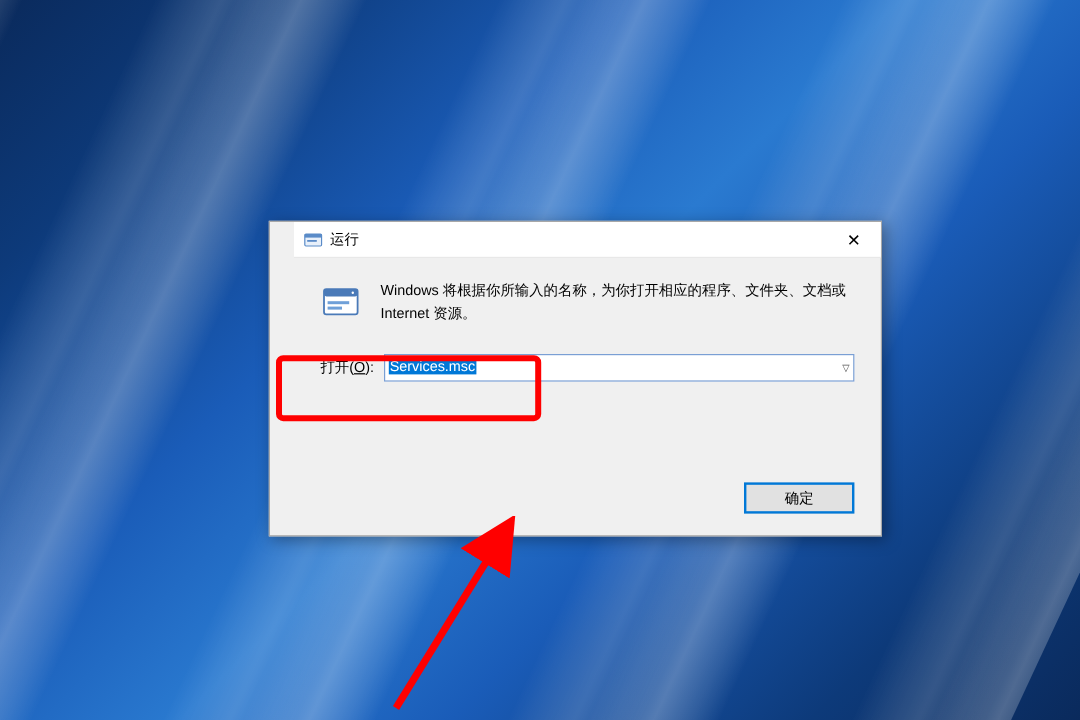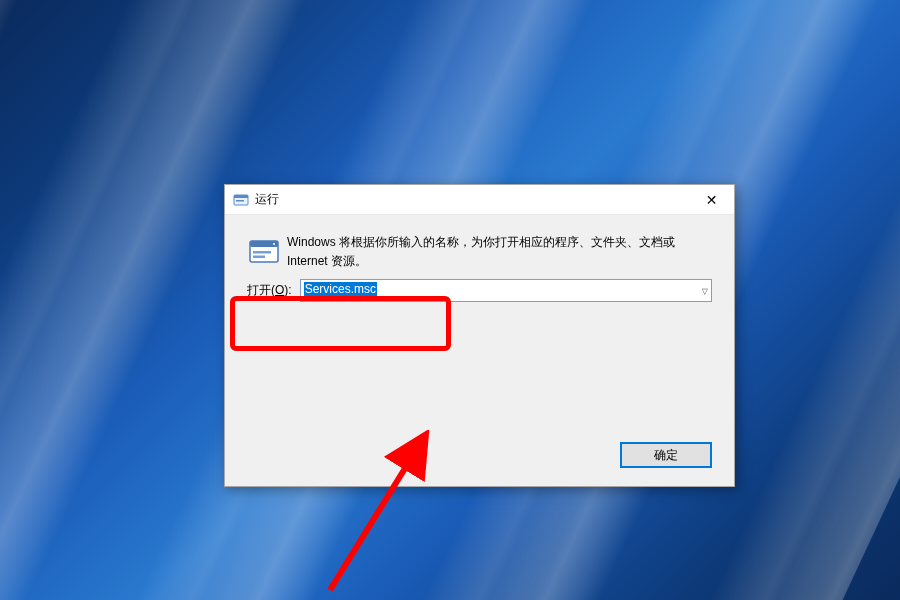--- a/index.html
+++ b/index.html
@@ -44,24 +44,25 @@
     .rays::after {
       transform: rotate(25deg) translateX(200px);
       opacity: 0.6;
     }
 
     .dialog {
       position: absolute;
       left: 224px;
       top: 184px;
       width: 511px;
-      height: 303px;
+      height: 263px;
       background: #f0f0f0;
       border: 1px solid #a8a8a8;
       box-shadow: 3px 3px 12px rgba(0,0,0,0.35);
+      padding-left: 20px;
     }
     .titlebar {
       height: 30px;
       background: #ffffff;
       display: flex;
       align-items: center;
       padding-left: 8px;
       border-bottom: 1px solid #e8e8e8;
     }
     .title-icon {
@@ -76,36 +77,36 @@
       display: flex; align-items: center; justify-content: center;
       cursor: pointer;
     }
     .close-x { font-size: 14px; color: #000; line-height: 1; }
 
     .body-area {
       padding: 18px 22px 0 22px;
     }
     .desc-row {
       display: flex;
-      gap: 6px;
+      gap: 16px;
       align-items: flex-start;
     }
     .run-icon {
       width: 34px; height: 34px;
       flex-shrink: 0;
       margin-top: 2px;
     }
     .desc-text {
       font-size: 12px;
       color: #000;
       line-height: 1.6;
     }
 
     .input-row {
-      margin-top: 8px;
+      margin-top: 24px;
       display: flex;
       align-items: center;
       gap: 8px;
     }
     .open-label {
       font-size: 12px;
       color: #000;
       white-space: nowrap;
     }
     .open-label u { text-decoration: underline; }

